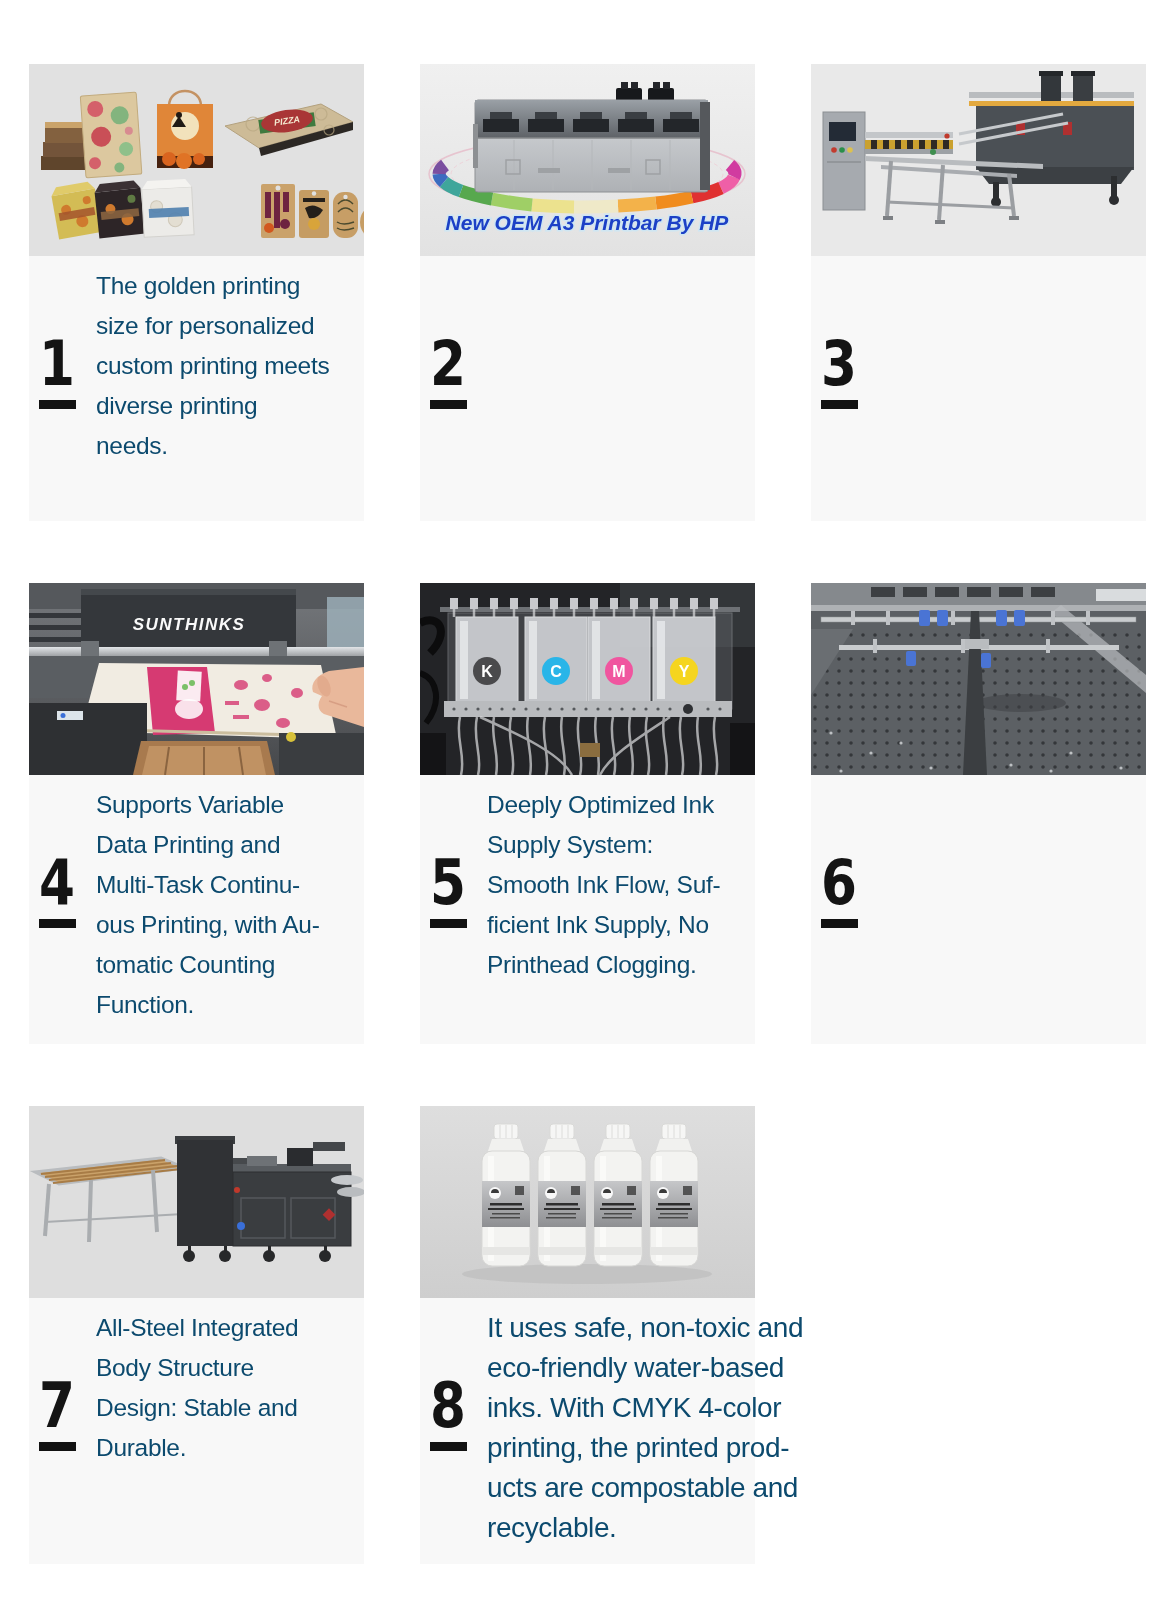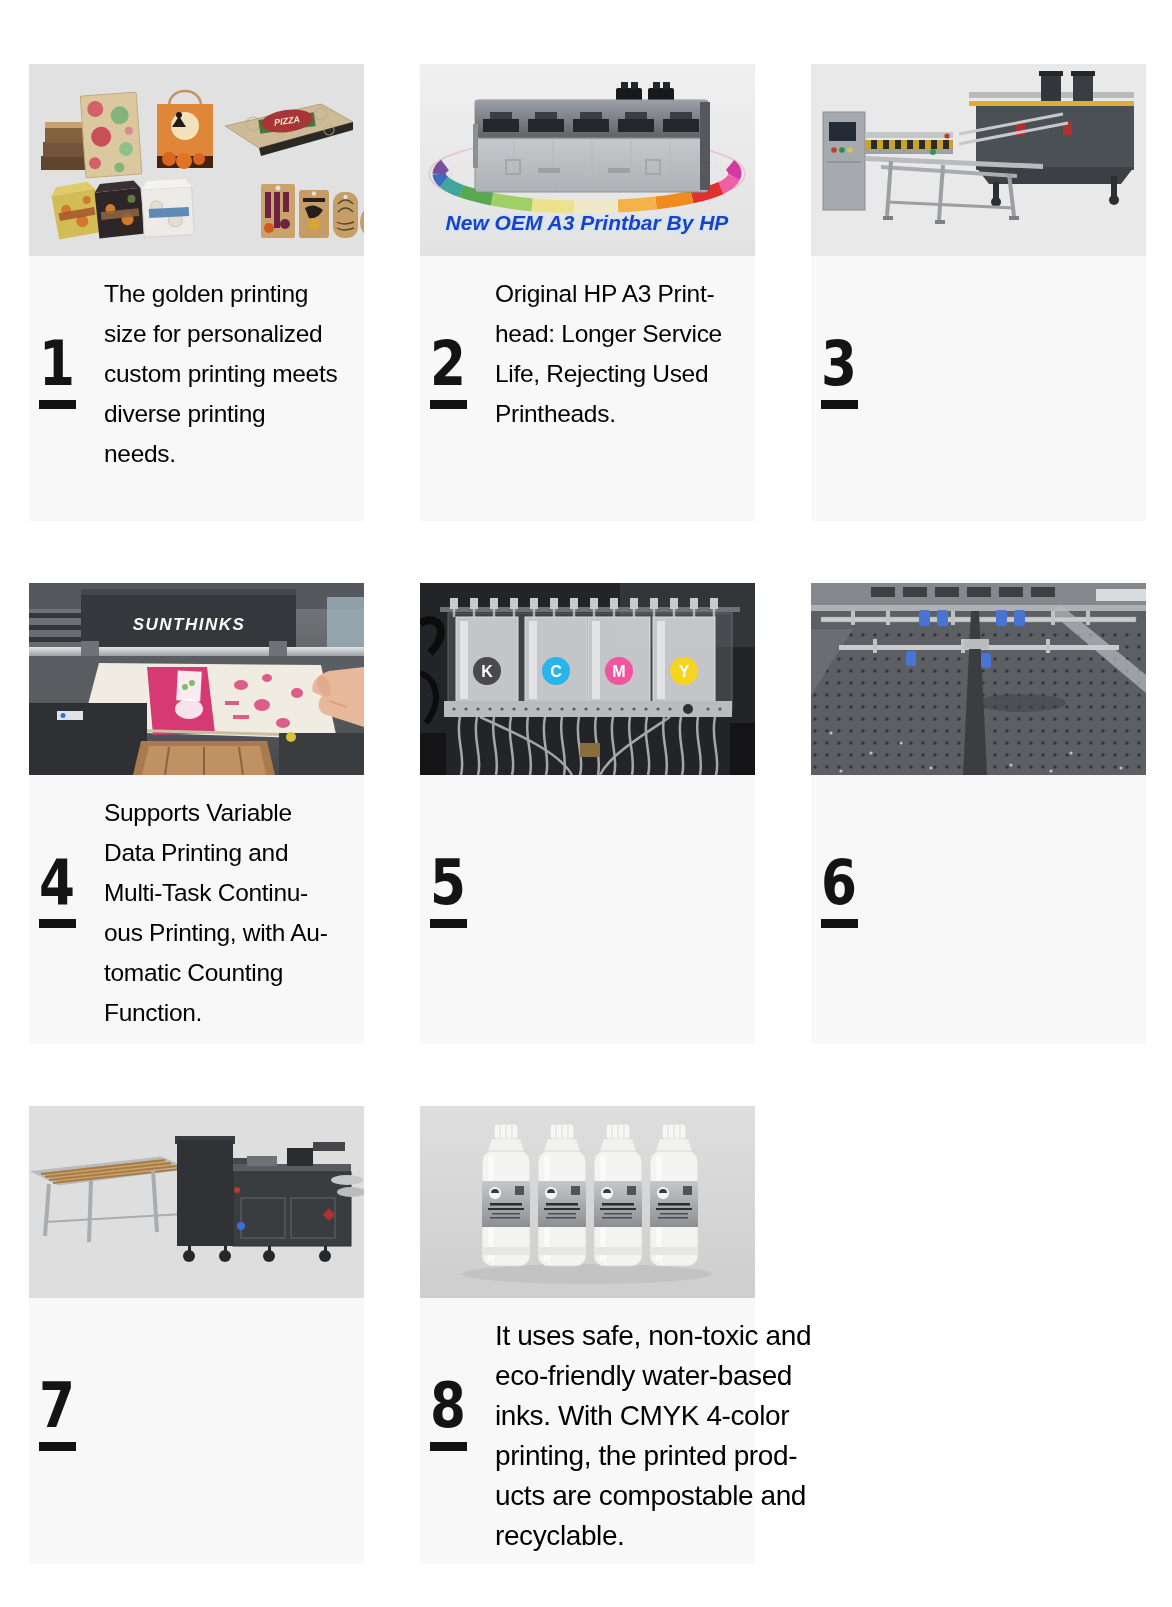--- a/index.html
+++ b/index.html
@@ -26,26 +26,26 @@
     display: block;
     font-family: "DejaVu Sans", sans-serif;
     font-weight: bold;
     font-size: 63px;
     line-height: 50px;
     color: #141414;
     transform: scaleX(.82);
   }
   .num-bar { display: block; width: 37px; height: 9px; margin: 11px auto 0; background: #121212; }
   .desc {
-    margin: 8px;
+    margin: 0;
     padding: 10px 4px 0 67px;
     font-size: 24.5px;
     line-height: 40px;
     letter-spacing: -0.3px;
-    color: #000000;
+    color: #0c4a6e;
     white-space: pre;
   }
   .card-8 .desc { font-size: 28px; letter-spacing: -0.4px; }
 </style>
 </head>
 <body>
 
 <main class="page">
 <section class="grid">
 
@@ -244,24 +244,20 @@
           <rect x="53" y="60" width="5" height="44" fill="#8d9093"></rect>
         </g>
         <text x="167" y="166" text-anchor="middle" font-size="21" font-weight="bold" font-style="italic" style="paint-order:stroke" stroke="#cfe6f2" stroke-width="3" fill="#1c40c6">New OEM A3 Printbar By HP</text>
       </svg>
     </figure>
     <div class="body">
       <div class="num-group">
         <span class="num">2</span>
         <span class="num-bar"></span>
       </div>
-      <p class="desc">Original HP A3 Print-
-head: Longer Service
-Life, Rejecting Used
-Printheads.</p>
     </div>
   </article>
 
   <article class="card card-3">
     <figure class="photo" aria-label="Automatic paper feeder machines">
       <svg viewBox="0 0 335 192" width="335" height="192">
         <defs>
           <pattern id="hz3" width="12" height="9" patternUnits="userSpaceOnUse">
             <rect width="12" height="9" fill="#caa12f"></rect>
             <rect width="6" height="9" fill="#2e2a24"></rect>
@@ -509,20 +505,25 @@
         <rect x="0" y="150" width="26" height="42" fill="#141416"></rect>
         <rect x="310" y="140" width="25" height="52" fill="#141416"></rect>
         <rect x="160" y="160" width="20" height="14" fill="#8a6d3f"></rect>
       </svg>
     </figure>
     <div class="body">
       <div class="num-group">
         <span class="num">5</span>
         <span class="num-bar"></span>
       </div>
+      <p class="desc">Deeply Optimized Ink
+Supply System:
+Smooth Ink Flow, Suf-
+ficient Ink Supply, No
+Printhead Clogging.</p>
     </div>
   </article>
 
   <article class="card card-6">
     <figure class="photo" aria-label="Patented conveyor platform with adsorption holes and blue rollers">
       <svg viewBox="0 0 335 192" width="335" height="192">
         <defs>
           <pattern id="p6dots" width="12" height="12" patternUnits="userSpaceOnUse">
             <circle cx="4" cy="4" r="1.8" fill="#34373a"></circle>
           </pattern>
@@ -640,20 +641,24 @@
                 <circle cx="296" cy="150" r="6"></circle>
           </g>
         </g>
       </svg>
     </figure>
     <div class="body">
       <div class="num-group">
         <span class="num">7</span>
         <span class="num-bar"></span>
       </div>
+      <p class="desc">All-Steel Integrated
+Body Structure
+Design: Stable and
+Durable.</p>
     </div>
   </article>
 
   <article class="card card-8">
     <figure class="photo" aria-label="Four bottles of water-based ink">
       <svg viewBox="0 0 335 192" width="335" height="192">
         <defs>
           <linearGradient id="g8bg" x1="0" y1="0" x2="0" y2="1">
             <stop offset="0" stop-color="#dedede"></stop>
                 <stop offset="1" stop-color="#cecece"></stop>

